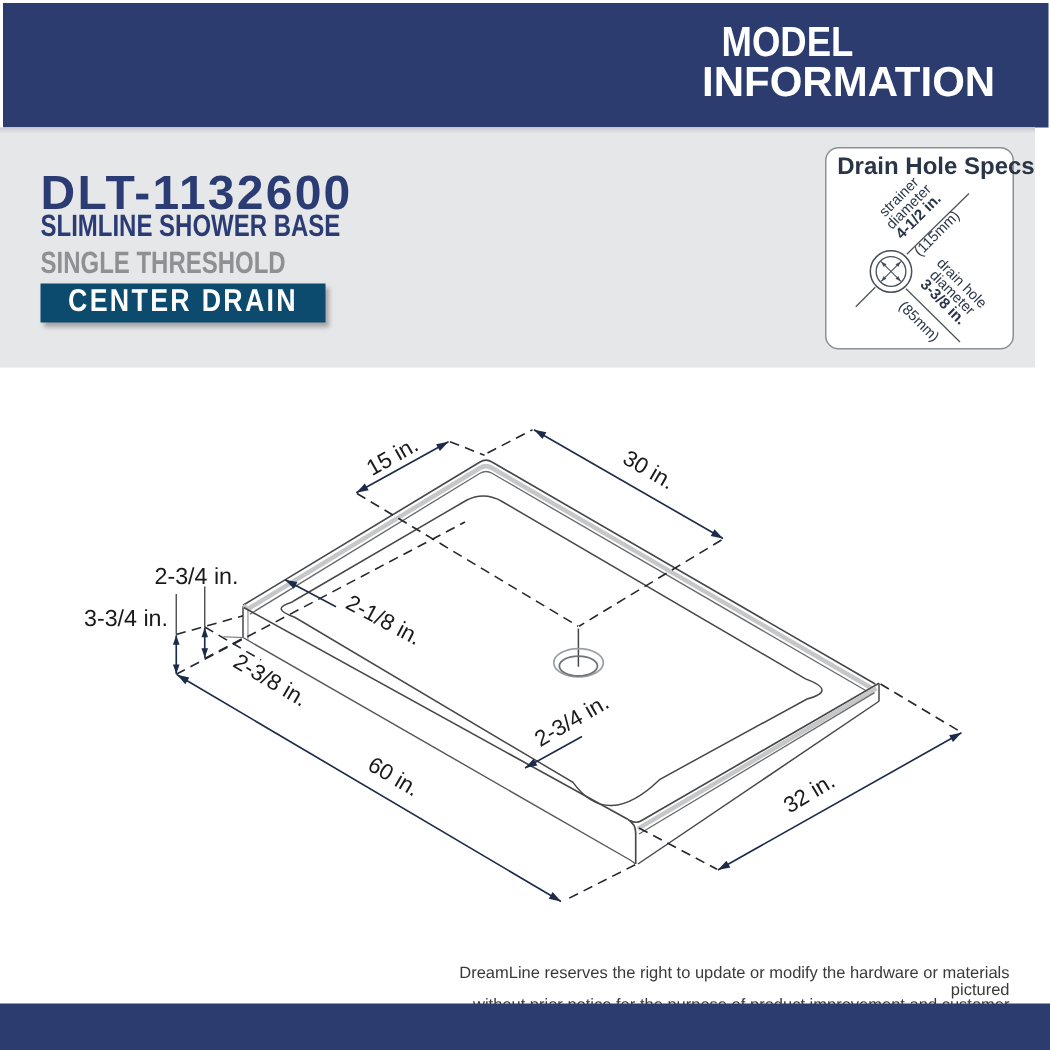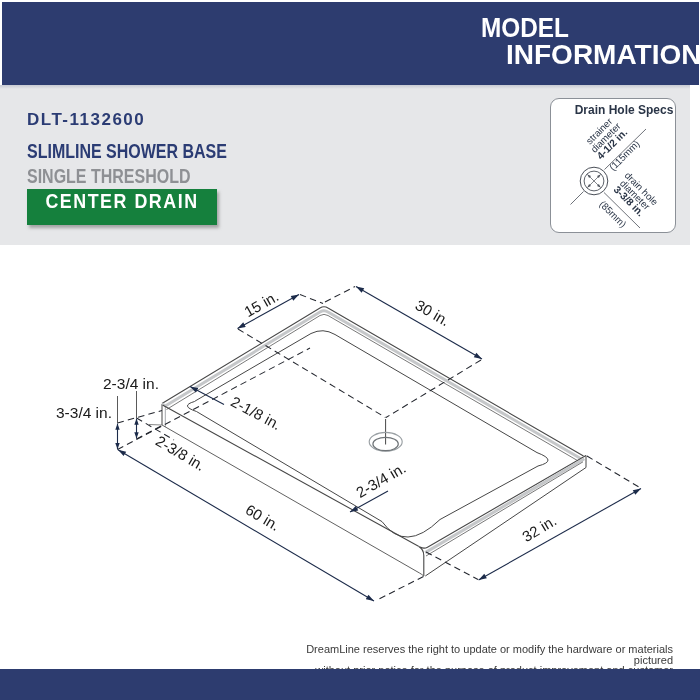--- a/index.html
+++ b/index.html
@@ -6,39 +6,39 @@
   body{width:700px;height:700px;position:relative;background:#ffffff;overflow:hidden;
        font-family:"Liberation Sans", sans-serif;}
   .abs{position:absolute;}
 </style>
 </head>
 <body>
 
 <div class="abs" style="left:2px;top:2px;width:697px;height:83px;background:#2d3c6f;"></div>
 
 <div class="abs" style="left:481px;top:13.5px;color:#ffffff;font-weight:bold;font-size:28px;line-height:27px;transform:scaleX(0.87);transform-origin:left top;">MODEL</div>
-<div class="abs" style="left:506px;top:40.5px;color:#ffffff;font-weight:bold;font-size:28px;line-height:27px;">INFORMATION</div>
+<div class="abs" style="left:468px;top:40.5px;color:#ffffff;font-weight:bold;font-size:28px;line-height:27px;">INFORMATION</div>
 
 <div class="abs" style="left:0px;top:85px;width:690px;height:160px;background:#e6e7e9;"></div>
 
 <div class="abs" style="left:0px;top:85px;width:690px;height:4px;background:linear-gradient(#c7cad2,#e6e7e9);"></div>
 
-<div class="abs" style="left:27px;top:110px;color:#2b3c74;font-weight:bold;font-size:17px;letter-spacing:1.5px;">DLT-1132600</div>
+<div class="abs" style="left:27px;top:110px;color:#2b3c74;font-weight:bold;font-size:32px;letter-spacing:1.5px;">DLT-1132600</div>
 
 <div class="abs" style="left:27px;top:139px;color:#2b3c74;font-weight:bold;font-size:20.5px;transform:scaleX(0.78);transform-origin:left top;white-space:nowrap;">SLIMLINE SHOWER BASE</div>
 
 <div class="abs" style="left:27px;top:164px;color:#8e9094;font-weight:bold;font-size:20.5px;transform:scaleX(0.78);transform-origin:left top;white-space:nowrap;">SINGLE THRESHOLD</div>
 
-<div class="abs" style="left:27px;top:189px;width:190px;height:36px;background:#15803d;box-shadow:2px 3px 3px rgba(110,110,110,0.55);">
+<div class="abs" style="left:27px;top:189px;width:190px;height:26px;background:#0c4a6e;box-shadow:2px 3px 3px rgba(110,110,110,0.55);">
     <div style="width:100%;text-align:center;color:#ffffff;font-weight:bold;font-size:21px;letter-spacing:1.8px;line-height:23.5px;transform:scaleX(0.85);transform-origin:center;white-space:nowrap;">CENTER DRAIN</div>
   </div>
 
 <div class="abs" style="left:550px;top:98px;width:124px;height:133px;background:#ffffff;border:1.5px solid #8b9097;border-radius:9px;"></div>
 
-<div class="abs" style="left:550px;top:103px;width:148px;text-align:center;color:#2a3547;font-weight:bold;font-size:12px;">Drain Hole Specs</div>
+<div class="abs" style="left:550px;top:103px;width:148px;text-align:center;color:#2a3547;font-weight:bold;font-size:16px;">Drain Hole Specs</div>
 
 <svg class="abs" style="left:0;top:0;" width="700" height="700" viewBox="0 0 700 700">
   <defs>
     <marker id="ae" viewBox="0 0 9 6" refX="8.4" refY="3" markerWidth="9" markerHeight="6" orient="auto-start-reverse" markerUnits="userSpaceOnUse">
       <path d="M0.4,0.4 L8.4,3 L0.4,5.6 z" fill="#1c2b4a"></path>
     </marker>
     <marker id="as" viewBox="0 0 7 5" refX="6.6" refY="2.5" markerWidth="7" markerHeight="5" orient="auto-start-reverse" markerUnits="userSpaceOnUse">
       <path d="M0.3,0.3 L6.6,2.5 L0.3,4.7 z" fill="#1c2b4a"></path>
     </marker>
   </defs>

